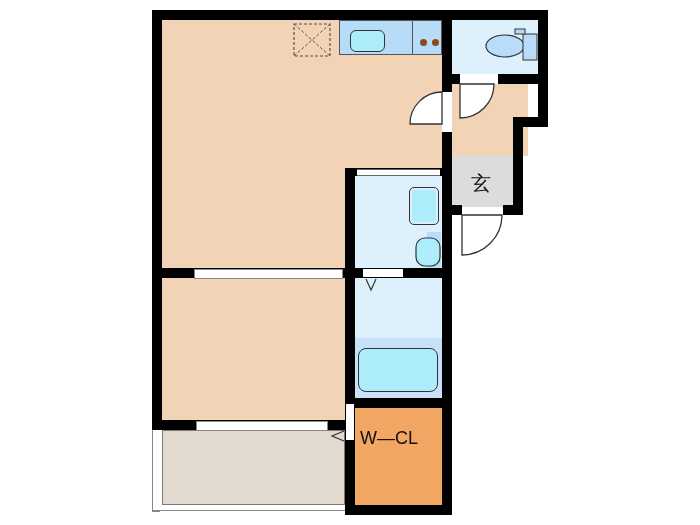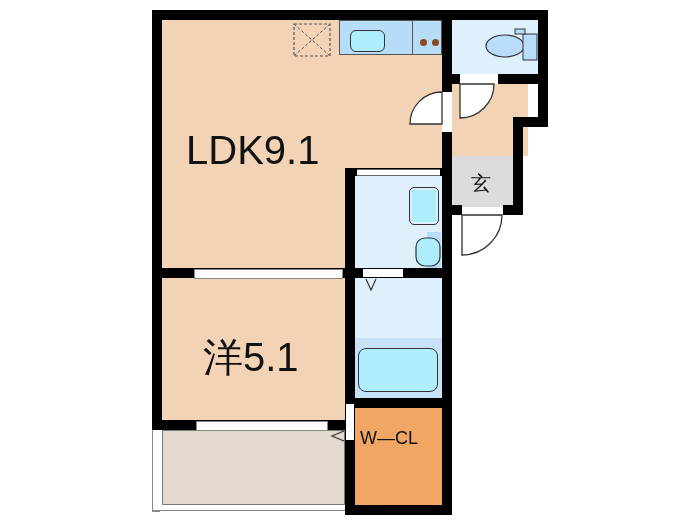--- a/index.html
+++ b/index.html
@@ -99,17 +99,15 @@
 
   <div class="abs fixture" style="left:358px;top:348px;width:80px;height:44px;border-radius:8px;"></div>
 
   <svg style="left:365px;top:278px;" width="12" height="14">
     <path d="M1 1 L6 12 L11 1" fill="none" stroke="#333" stroke-width="1.2"></path>
   </svg>
   <svg style="left:331px;top:430px;" width="14" height="12">
     <path d="M13 1 L1 6 L13 11" fill="none" stroke="#333" stroke-width="1.2"></path>
   </svg>
 
-  <div class="label" style="left:186px;top:128px;font-size:40px;">LDK9.1</div>
-  <div class="label" style="left:203px;top:330px;font-size:40px;">洋5.1</div>
   <div class="label" style="left:471px;top:170px;font-size:20px;">玄</div>
   <div class="label" style="left:360px;top:428px;font-size:18px;">W—CL</div>
 </div>
 
 </body></html>

